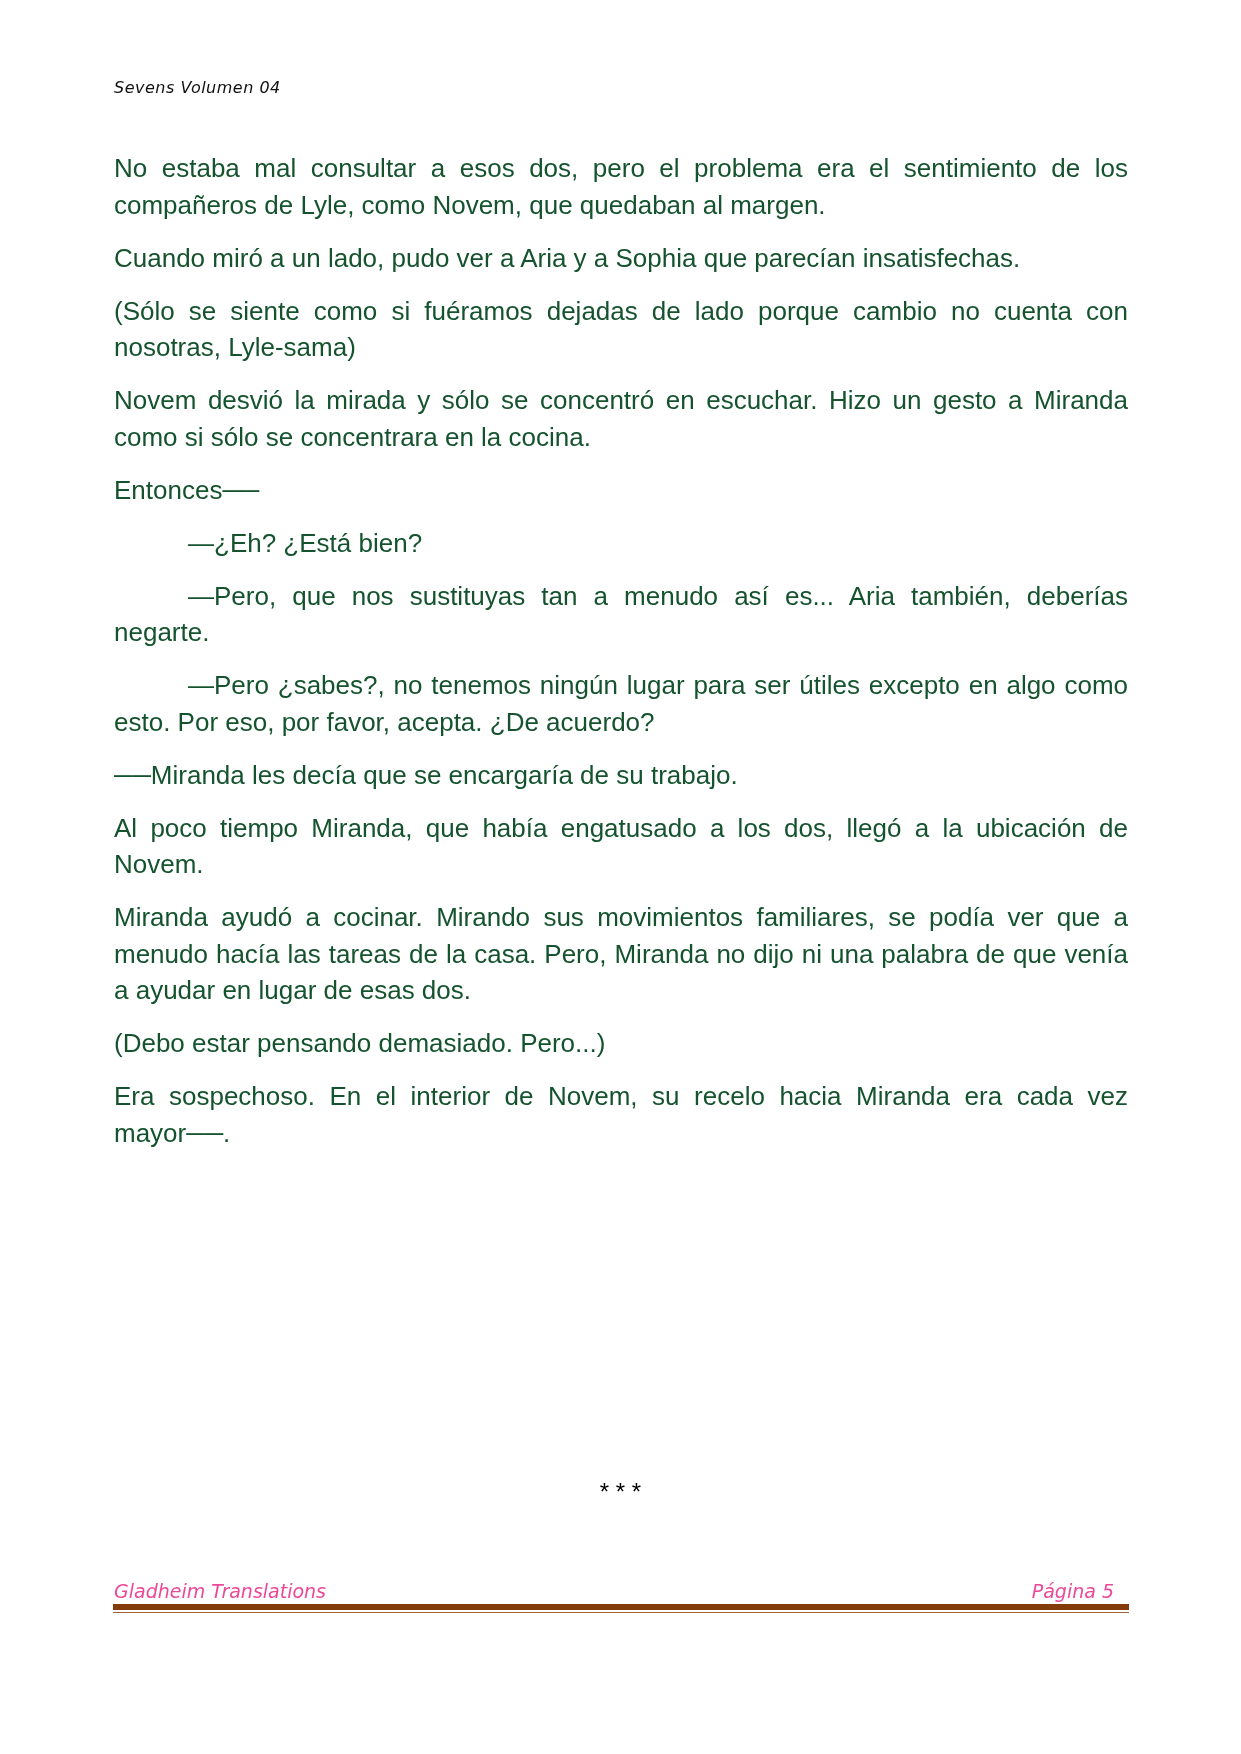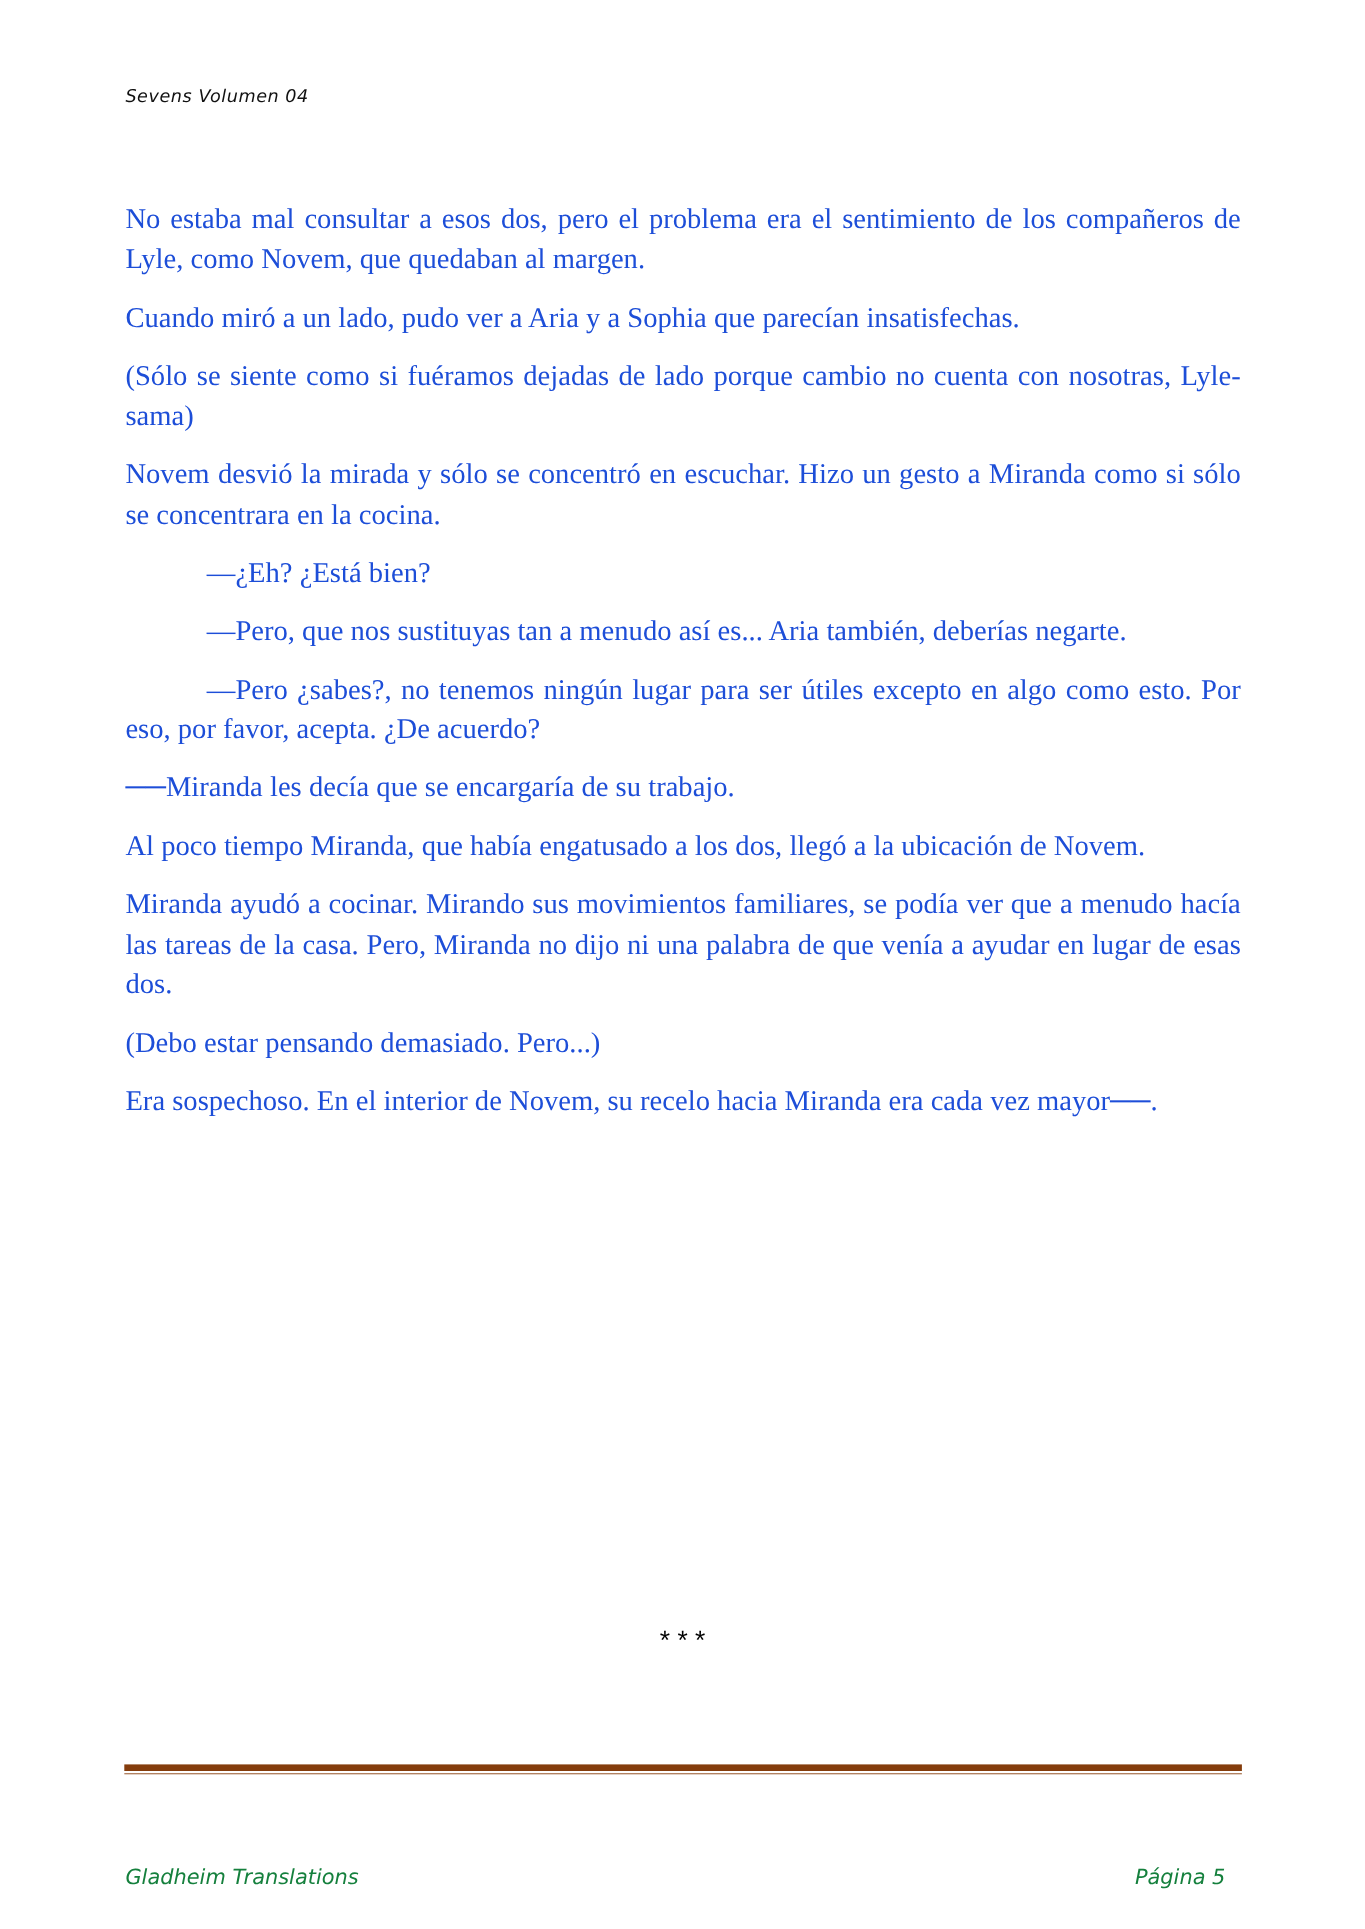--- a/index.html
+++ b/index.html
@@ -4,53 +4,54 @@
   <style>
     html, body { margin: 0; padding: 0; background: #ffffff; }
     body { width: 1241px; height: 1754px; position: relative; overflow: hidden; }
     .header {
       position: absolute; left: 114px; top: 78px;
       font-family: "DejaVu Sans", sans-serif; font-style: italic;
       font-size: 16px; color: #111; letter-spacing: 0.5px;
     }
     .body-text {
       position: absolute; left: 114px; top: 150px; width: 1014px;
-      font-family: Liberation Serif, serif; font-size: 26px;
-      line-height: 36.5px; color: #1d4ed8; margin-top: 31px;
+      font-family: Liberation Sans, sans-serif; font-size: 26px;
+      line-height: 36.5px; color: #14532d;
     }
     .body-text p { margin: 0 0 16.5px 0; text-align: justify; text-align-last: left; }
     .body-text p.dialogue { text-indent: 74px; }
     .separator {
       position: absolute; left: 0; width: 1241px; top: 1478px;
       text-align: center; font-family: "Liberation Sans", sans-serif;
       font-size: 24px; color: #000;
     }
     .footer-rule {
       position: absolute; left: 113px; width: 1016px; top: 1604px; height: 9px;
     }
     .footer-rule .thick { height: 6px; background: #843c0c; }
     .footer-rule .thin { height: 1px; margin-top: 2px; background: #a0643c; }
     .footer-left, .footer-right {
-      position: absolute; top: 1696px;
+      position: absolute; top: 1580px;
       font-family: "DejaVu Sans", sans-serif; font-style: italic;
-      font-size: 19px; color: #15803d;
+      font-size: 19px; color: #ec4899;
     }
     .footer-left { left: 114px; }
     .footer-right { right: 127px; }
   </style>
 </head>
 <body>
 
 <div class="header">Sevens Volumen 04</div>
 
 <div class="body-text">
   <p>No estaba mal consultar a esos dos, pero el problema era el sentimiento de los compañeros de Lyle, como Novem, que quedaban al margen.</p>
   <p>Cuando miró a un lado, pudo ver a Aria y a Sophia que parecían insatisfechas.</p>
   <p>(Sólo se siente como si fuéramos dejadas de lado porque cambio no cuenta con nosotras, Lyle-sama)</p>
   <p>Novem desvió la mirada y sólo se concentró en escuchar. Hizo un gesto a Miranda como si sólo se concentrara en la cocina.</p>
+  <p>Entonces──</p>
   <p class="dialogue">—¿Eh? ¿Está bien?</p>
   <p class="dialogue">—Pero, que nos sustituyas tan a menudo así es... Aria también, deberías negarte.</p>
   <p class="dialogue">—Pero ¿sabes?, no tenemos ningún lugar para ser útiles excepto en algo como esto. Por eso, por favor, acepta. ¿De acuerdo?</p>
   <p>──Miranda les decía que se encargaría de su trabajo.</p>
   <p>Al poco tiempo Miranda, que había engatusado a los dos, llegó a la ubicación de Novem.</p>
   <p>Miranda ayudó a cocinar. Mirando sus movimientos familiares, se podía ver que a menudo hacía las tareas de la casa. Pero, Miranda no dijo ni una palabra de que venía a ayudar en lugar de esas dos.</p>
   <p>(Debo estar pensando demasiado. Pero...)</p>
   <p>Era sospechoso. En el interior de Novem, su recelo hacia Miranda era cada vez mayor──.</p>
 </div>
 

